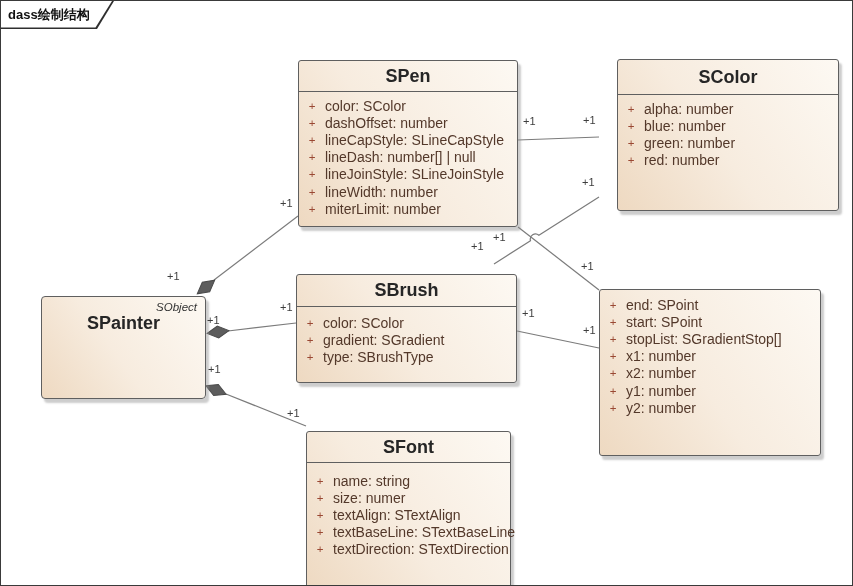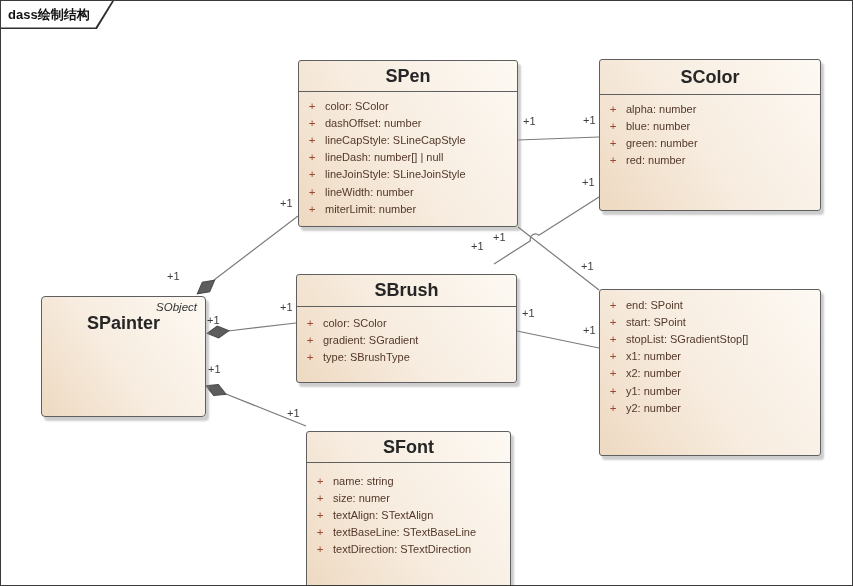--- a/index.html
+++ b/index.html
@@ -39,21 +39,21 @@
     border-bottom:1px solid #5f5f5f; height:var(--hh);
   }
   .cls-name { font-size:18px; font-weight:bold; color:#262626; }
   .cls-name.italic { font-style:italic; }
   .cls-attrs { padding-top:6px; }
   .attr-row { display:flex; align-items:center; height:17.2px; }
   .attr-vis {
     width:26px; text-align:center; flex:0 0 26px;
     font-size:11.5px; color:#9a4833;
   }
-  .attr-text { font-size:11px; color:#53382a; white-space:nowrap; }
+  .attr-text { font-size:14px; color:#53382a; white-space:nowrap; }
 
   
   .plain-class .stereo {
     position:absolute; right:8px; top:4px;
     font-size:11.5px; font-style:italic; color:#333333;
   }
   .plain-class .cls-name {
     position:absolute; left:0; right:0; top:16px; text-align:center;
   }
 
@@ -96,21 +96,21 @@
     <path class="conn" d="M598,196 L537.9,234.3 A5.2,5.2 0 0 0 529.5,239.7 L493,263"></path>
 
     <line class="conn" x1="516" y1="330" x2="598" y2="347"></line>
   </svg>
 
   <div class="frame-tab">
     <div class="frame-tab-inner"></div>
     <div class="frame-tab-label">dass绘制结构</div>
   </div>
 
-  <div class="uml-class plain-class" style="left:40px; top:295px; width:165px; height:121px; border-radius:4px;">
+  <div class="uml-class plain-class" style="left:40px; top:295px; width:165px; height:103px; border-radius:4px;">
     <span class="stereo">SObject</span>
     <span class="cls-name">SPainter</span>
   </div>
 
   <div class="uml-class" style="left:297px; top:59px; width:220px; height:167px; --hh:31px;">
     <div class="cls-header">
       <span class="cls-name">SPen</span>
     </div>
     <div class="cls-attrs" style="padding-top:5px;">
 
@@ -144,21 +144,21 @@
           <span class="attr-text">lineWidth: number</span>
         </div>
 
         <div class="attr-row">
           <span class="attr-vis">+</span>
           <span class="attr-text">miterLimit: number</span>
         </div>
       </div>
   </div>
 
-  <div class="uml-class" style="left:598px; top:58px; width:222px; height:152px; --hh:35px;">
+  <div class="uml-class" style="left:616px; top:58px; width:222px; height:152px; --hh:35px;">
     <div class="cls-header">
       <span class="cls-name">SColor</span>
     </div>
     <div class="cls-attrs" style="padding-top:5px;">
 
         <div class="attr-row">
           <span class="attr-vis">+</span>
           <span class="attr-text">alpha: number</span>
         </div>
 

